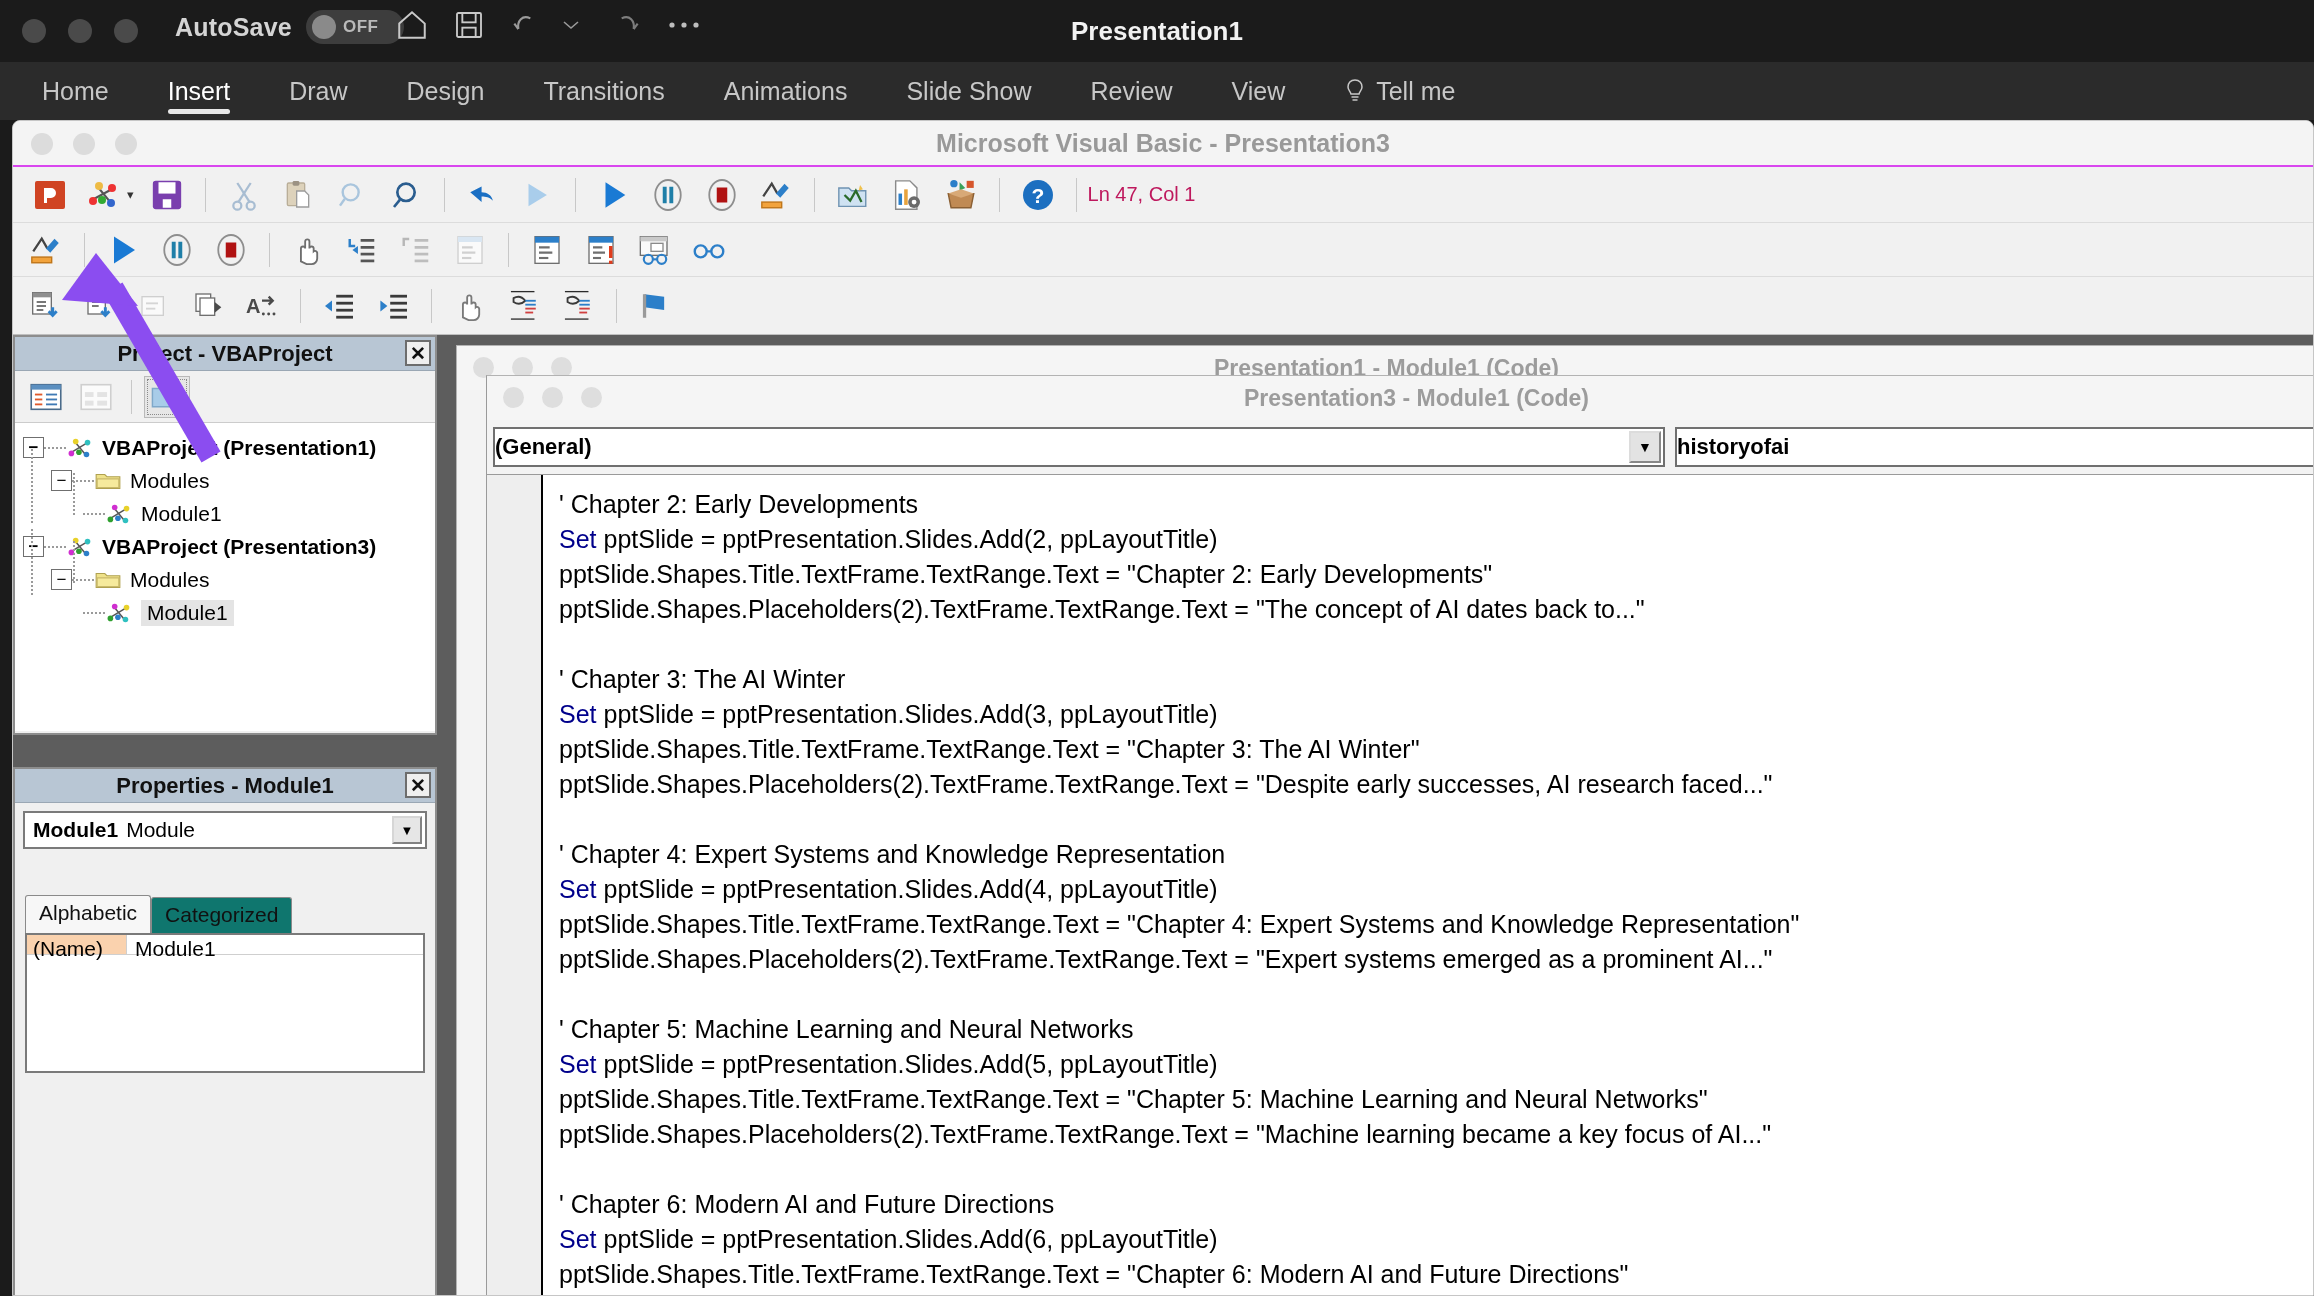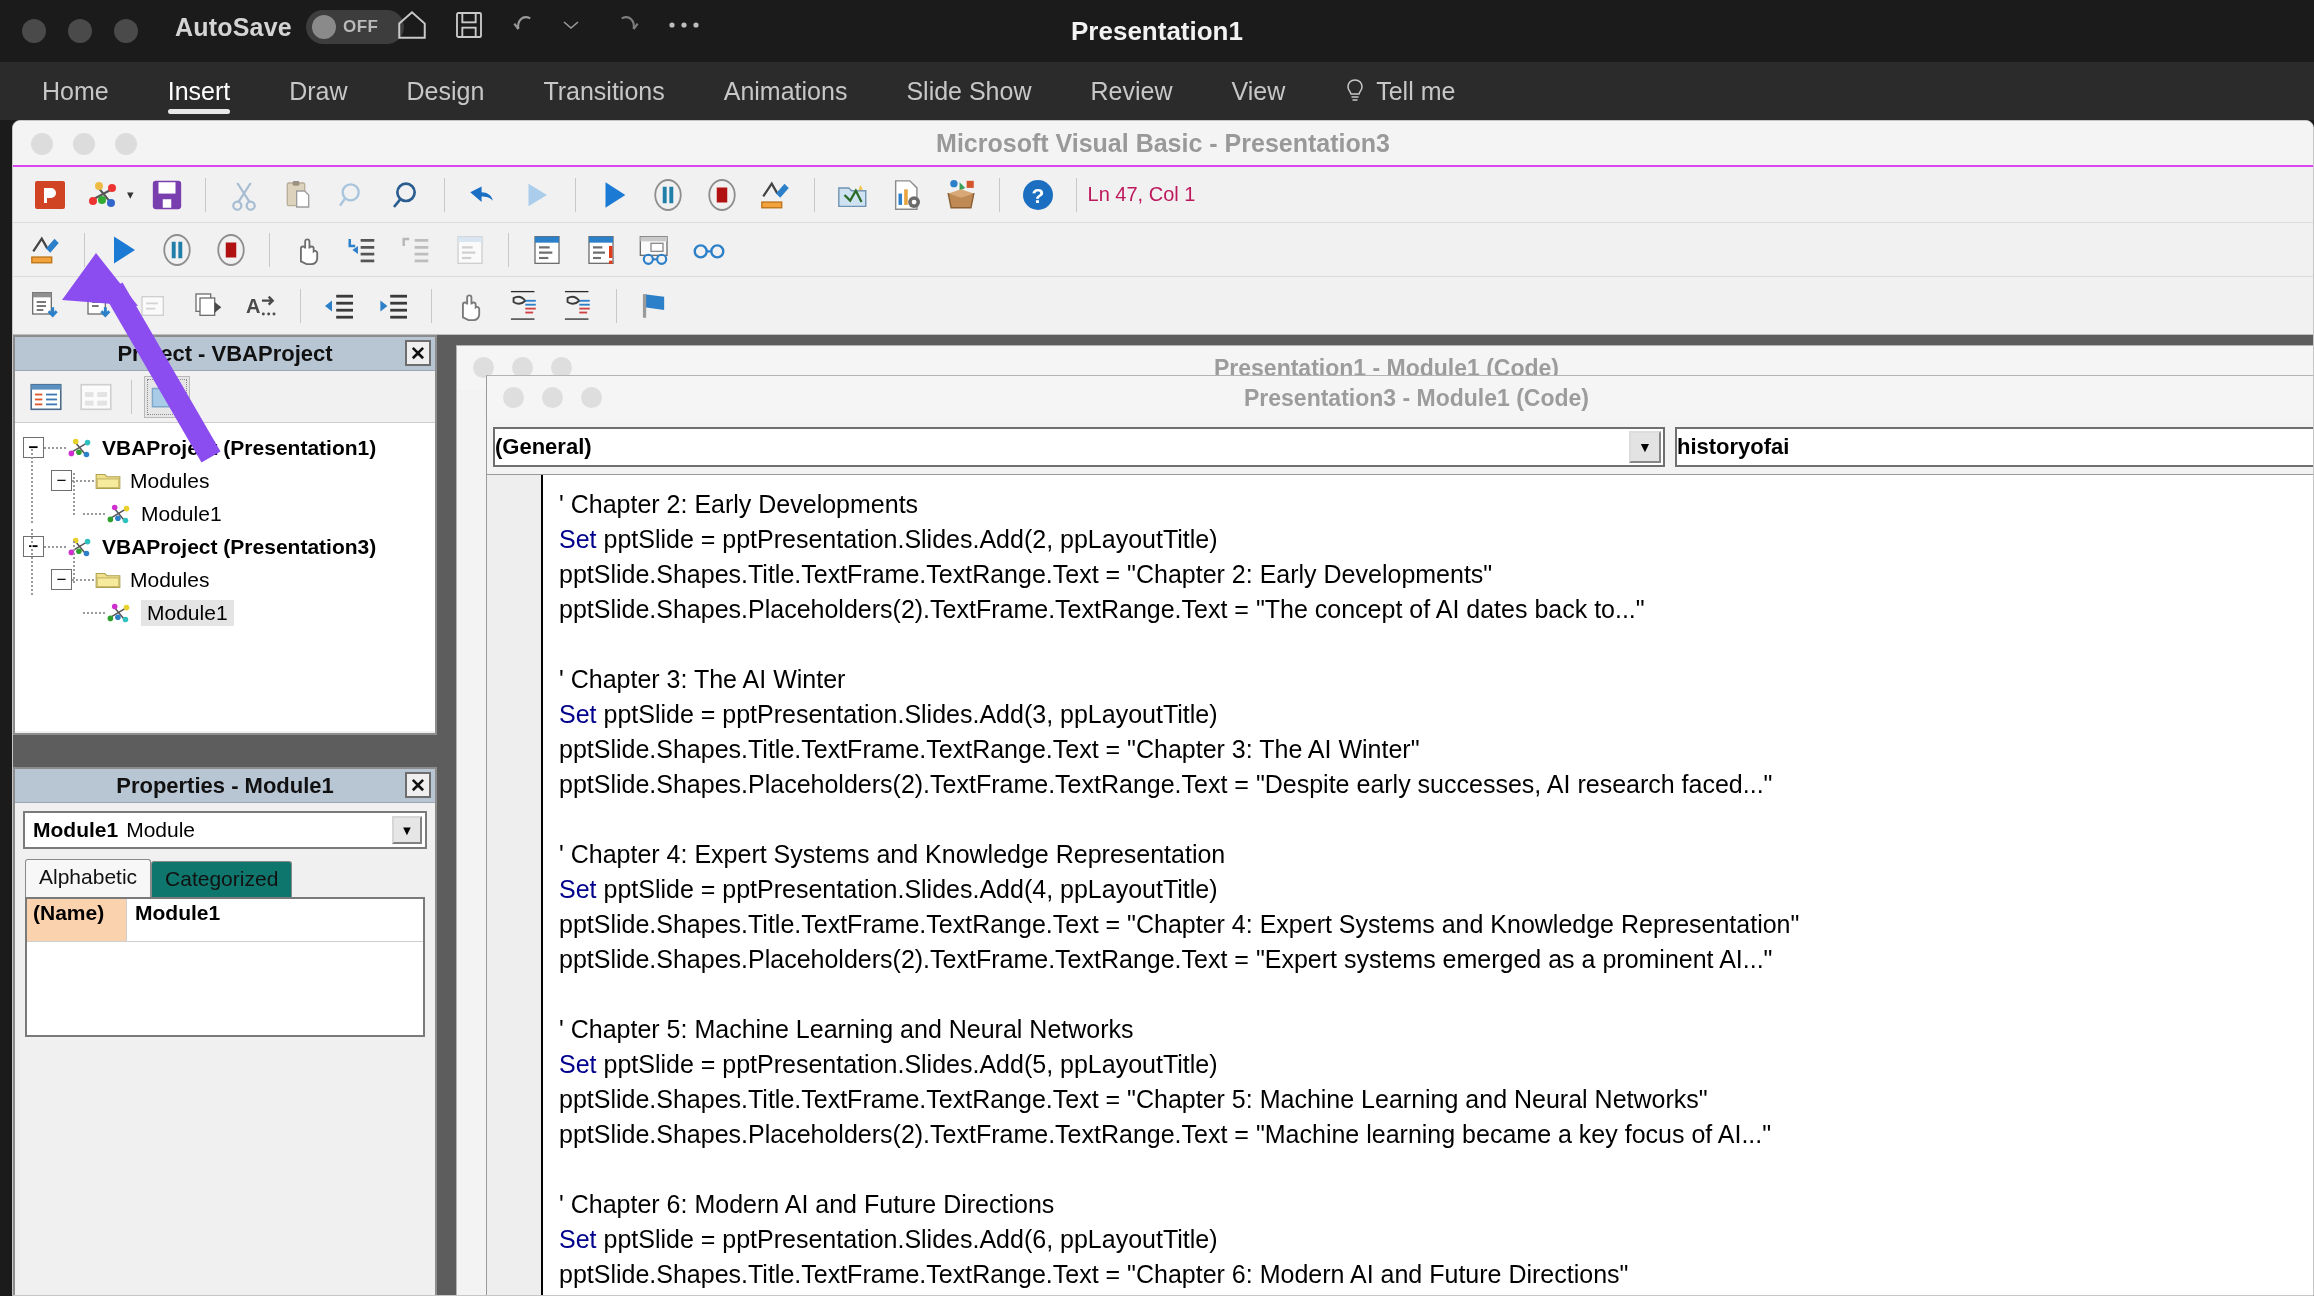--- a/index.html
+++ b/index.html
@@ -142,26 +142,26 @@
     position: absolute; right: 3px; top: 3px; width: 30px; height: 28px;
     border: 2px outset #d6d6d6; background: #e6e6e6;
     display: flex; align-items: center; justify-content: center; font-size: 13px;
   }
   .props-tabs { display: flex; margin: 10px 0 0 10px; align-items: flex-end; }
   .ptab {
     border: 1px solid #8a8a8a; border-bottom: none; background: #0f766e;
     padding: 5px 13px 6px 13px; font-size: 21px; color: #111;
     border-radius: 3px 3px 0 0; position: relative;
   }
-  .ptab.active { background: #f7f7f7; z-index: 2; padding-bottom: 8px; }
+  .ptab.active { background: #f7f7f7; z-index: 2; padding-bottom: 8px; margin-top: 36px; }
   .props-grid {
     margin: 0 10px 0 10px; background: #fff; border: 2px solid #7a7a7a;
     height: 140px;
   }
-  .prow { display: flex; height: 43px; border-bottom: 1px solid #cfcfcf; font-weight: bold; }
+  .prow { display: flex; height: 20px; border-bottom: 1px solid #cfcfcf; }
   .pkey { width: 100px; background: #fad2ae; font-size: 21px; padding: 2px 6px; color: #000;
           border-right: 1px solid #cfcfcf; }
   .pval { flex: 1; font-size: 21px; padding: 2px 8px; color: #000; }
 
   
   .mdi {
     position: absolute; background: #f3f3f3; border: 1px solid #b3b3b3;
   }
   .mdi-title { height: 44px; position: relative; background: #f5f5f5; }
   .mdi-traffic { position: absolute; left: 16px; top: 11px; display: flex; gap: 18px; }

